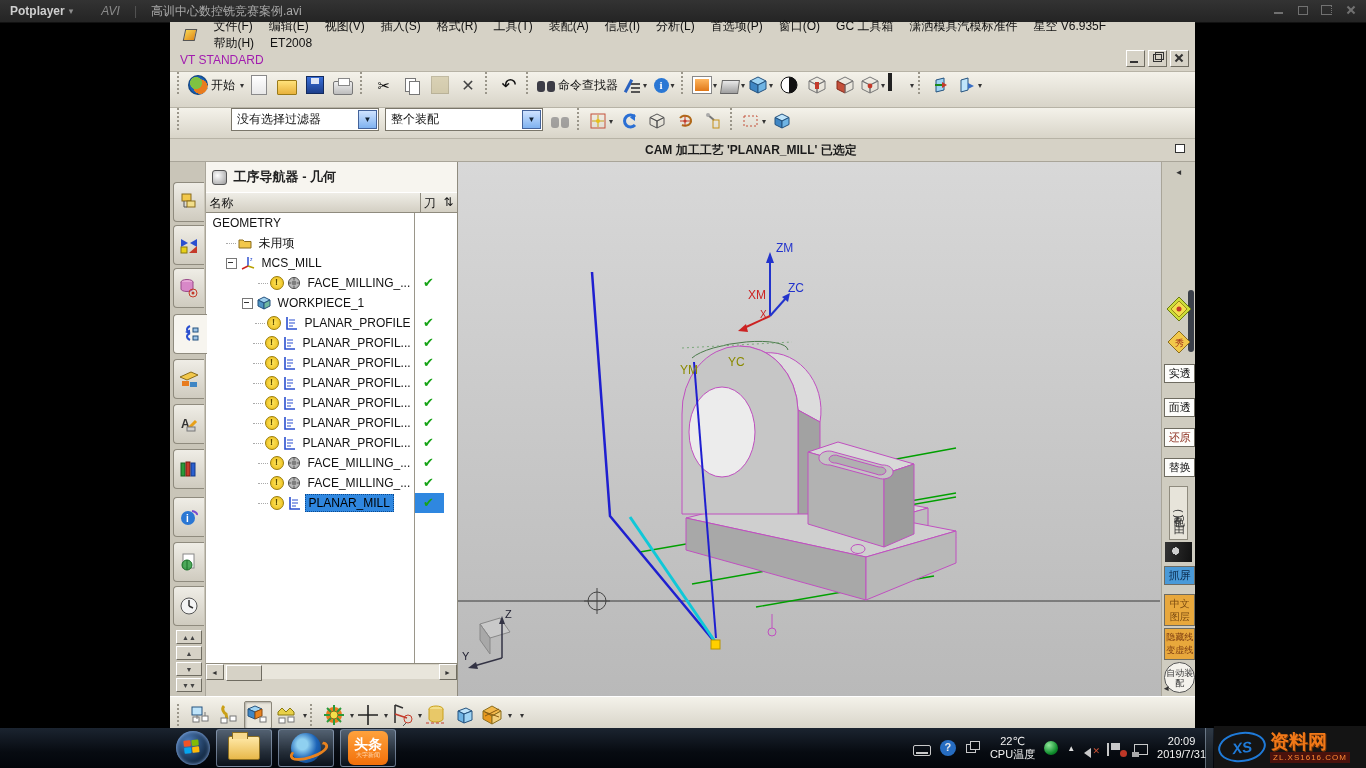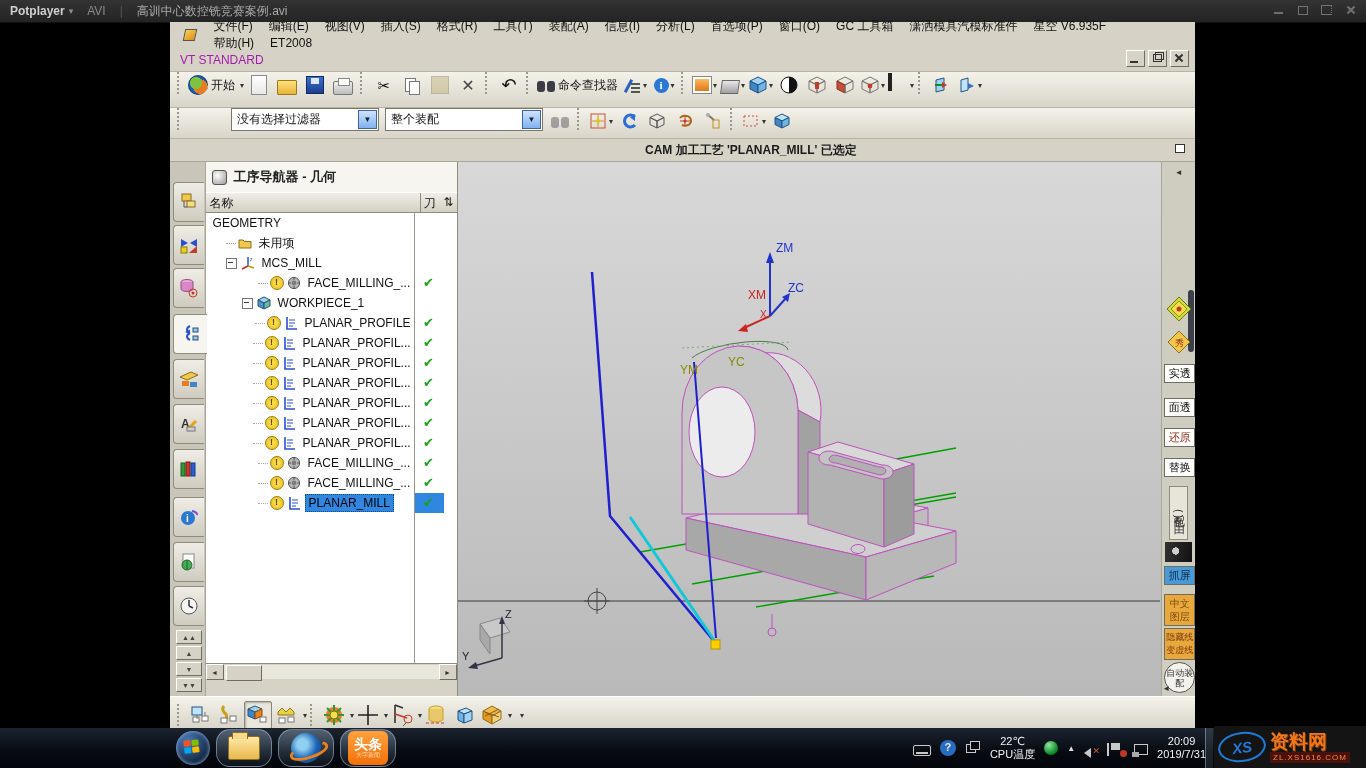--- a/index.html
+++ b/index.html
@@ -5,21 +5,21 @@
   html,body{margin:0;padding:0;background:#000;}
   .screen{position:relative;width:1366px;height:768px;background:#000;overflow:hidden;
           font-family:"Liberation Sans","DejaVu Sans",sans-serif;font-size:12px;color:#111;}
 
   
   .potbar{position:absolute;left:0;top:0;width:1366px;height:22px;
           background:linear-gradient(#333,#242424);border-bottom:1px solid #111;
           display:flex;align-items:center;color:#bfbfbf;}
   .pot-app{margin-left:10px;font-weight:bold;color:#cfcfcf;}
   .pot-caret{color:#8f8f8f;margin-left:4px;font-size:9px;}
-  .pot-badge{margin-left:14px;color:#8a8a8a;}
+  .pot-badge{margin-left:28px;color:#8a8a8a;font-style:italic;}
   .pot-sep{margin:0 14px;color:#555;}
   .pot-file{color:#a8a8a8;}
   .pot-ctrls{position:absolute;right:8px;top:3px;display:flex;gap:10px;}
   .pot-ctrls span{width:14px;height:14px;display:inline-block;position:relative;opacity:.55;}
   .pc-min::after{content:"";position:absolute;left:2px;bottom:3px;width:9px;height:2px;background:#aaa;}
   .pc-max::after{content:"";position:absolute;left:2px;top:3px;width:8px;height:7px;border:1.5px solid #aaa;}
   .pc-snap::after{content:"";position:absolute;left:1px;top:2px;width:9px;height:8px;border:1.5px solid #aaa;border-right-style:dotted;}
   .pc-close::before,.pc-close::after{content:"";position:absolute;left:6px;top:2px;width:2px;height:10px;background:#aaa;}
   .pc-close::before{transform:rotate(45deg);} .pc-close::after{transform:rotate(-45deg);}
 
@@ -153,21 +153,21 @@
   .pressed{background:#e9e6dc;border:1px solid #8a8679;box-shadow:inset 1px 1px 2px rgba(0,0,0,.25);}
 
   
   .taskbar{position:absolute;left:0;top:728px;width:1366px;height:40px;
            background:linear-gradient(#1b2430,#070b11 60%,#02050a);display:flex;align-items:center;}
   .orb{width:34px;height:34px;border-radius:50%;margin-left:176px;position:relative;
        background:radial-gradient(circle at 35% 30%,#4a7ab8,#11263f 70%);box-shadow:inset 0 0 4px #9cc4ff;}
   .flag{position:absolute;left:8px;top:9px;width:16px;height:14px;transform:rotate(-6deg);display:grid;
         grid-template-columns:7px 7px;grid-template-rows:6px 6px;gap:1px;}
   .flag i{border-radius:1px;}
-  .tkbtn{width:54px;height:36px;margin-left:6px;border-radius:14px;display:flex;align-items:center;justify-content:center;}
+  .tkbtn{width:54px;height:36px;margin-left:6px;border-radius:3px;display:flex;align-items:center;justify-content:center;}
   .tkbtn.lit{background:linear-gradient(rgba(190,215,240,.35),rgba(60,90,120,.15));border:1px solid rgba(180,200,230,.5);}
   .folder{width:30px;height:22px;background:linear-gradient(#ffe9a8,#e8b84a);border-radius:2px;position:relative;border:1px solid #8a6d20;}
   .folder::before{content:"";position:absolute;left:3px;top:-5px;width:14px;height:6px;background:#f7d98c;border:1px solid #8a6d20;border-bottom:none;}
   .nxtask{width:30px;height:30px;border-radius:50%;position:relative;
           background:radial-gradient(circle at 38% 38%,#8fd0f0 0 20%,#1c63b7 55%,#0d3a6e);}
   .nxtask::after{content:"";position:absolute;left:-2px;top:10px;width:34px;height:10px;border-radius:50%;
           border:3px solid #e8821e;border-top-color:transparent;transform:rotate(-18deg);}
   .toutiao{width:40px;height:34px;border-radius:6px;background:linear-gradient(#ffa23c,#f2700a);
            display:flex;flex-direction:column;align-items:center;justify-content:center;color:#fff;}
   .tt-main{font-weight:bold;font-size:14px;line-height:15px;}

